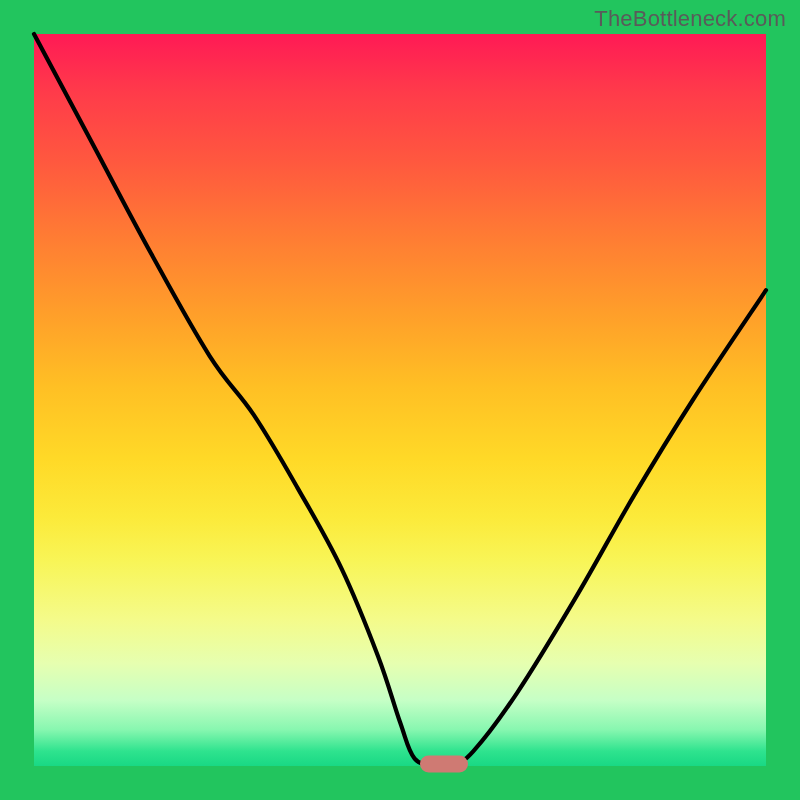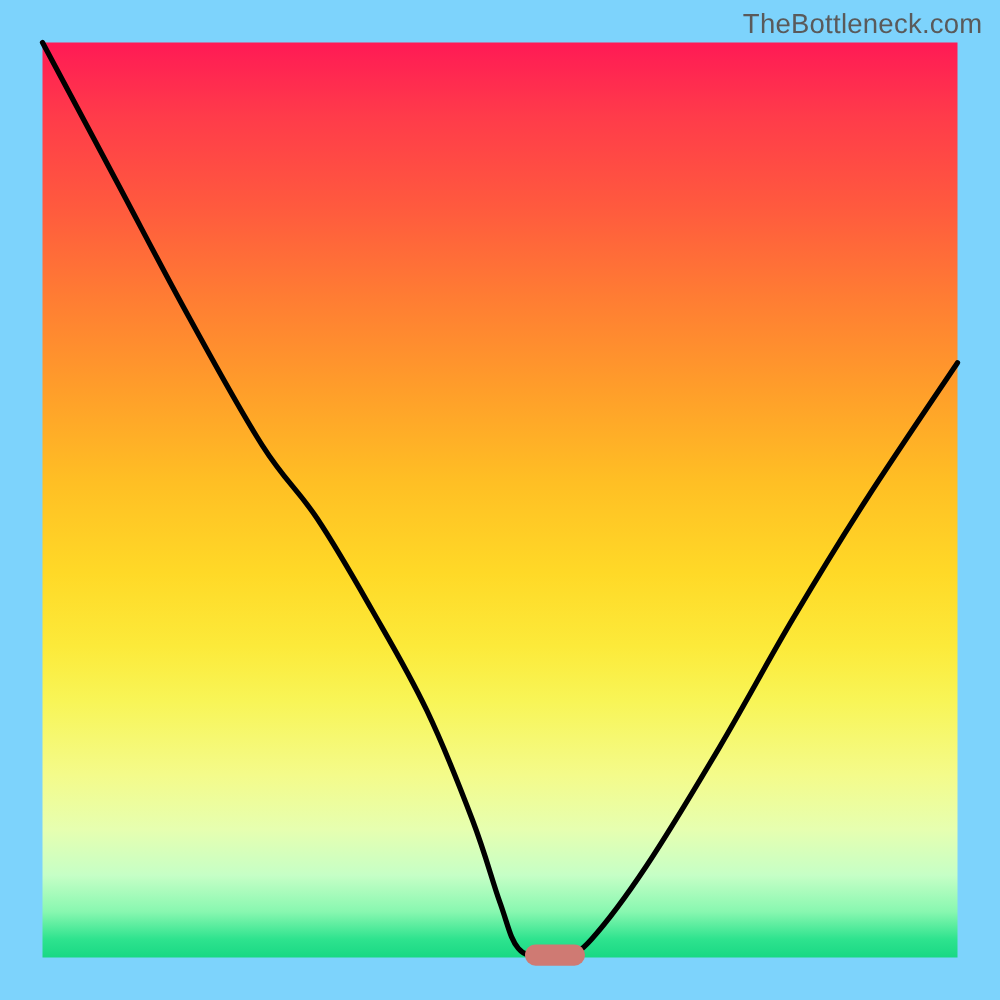--- a/index.html
+++ b/index.html
@@ -8,21 +8,21 @@
     width: 800px;
     height: 800px;
     background: #000;
     overflow: hidden;
     font-family: Arial, Helvetica, sans-serif;
   }
   .frame {
     position: relative;
     width: 800px;
     height: 800px;
-    background: #7dd3fc;
+    background: #22c55e;
   }
   .plot-area {
     position: absolute;
     left: 34px;
     top: 34px;
     width: 732px;
     height: 732px;
     background: linear-gradient(to bottom,
       #ff1a55 0%,
       #ff3b4a 8%,

